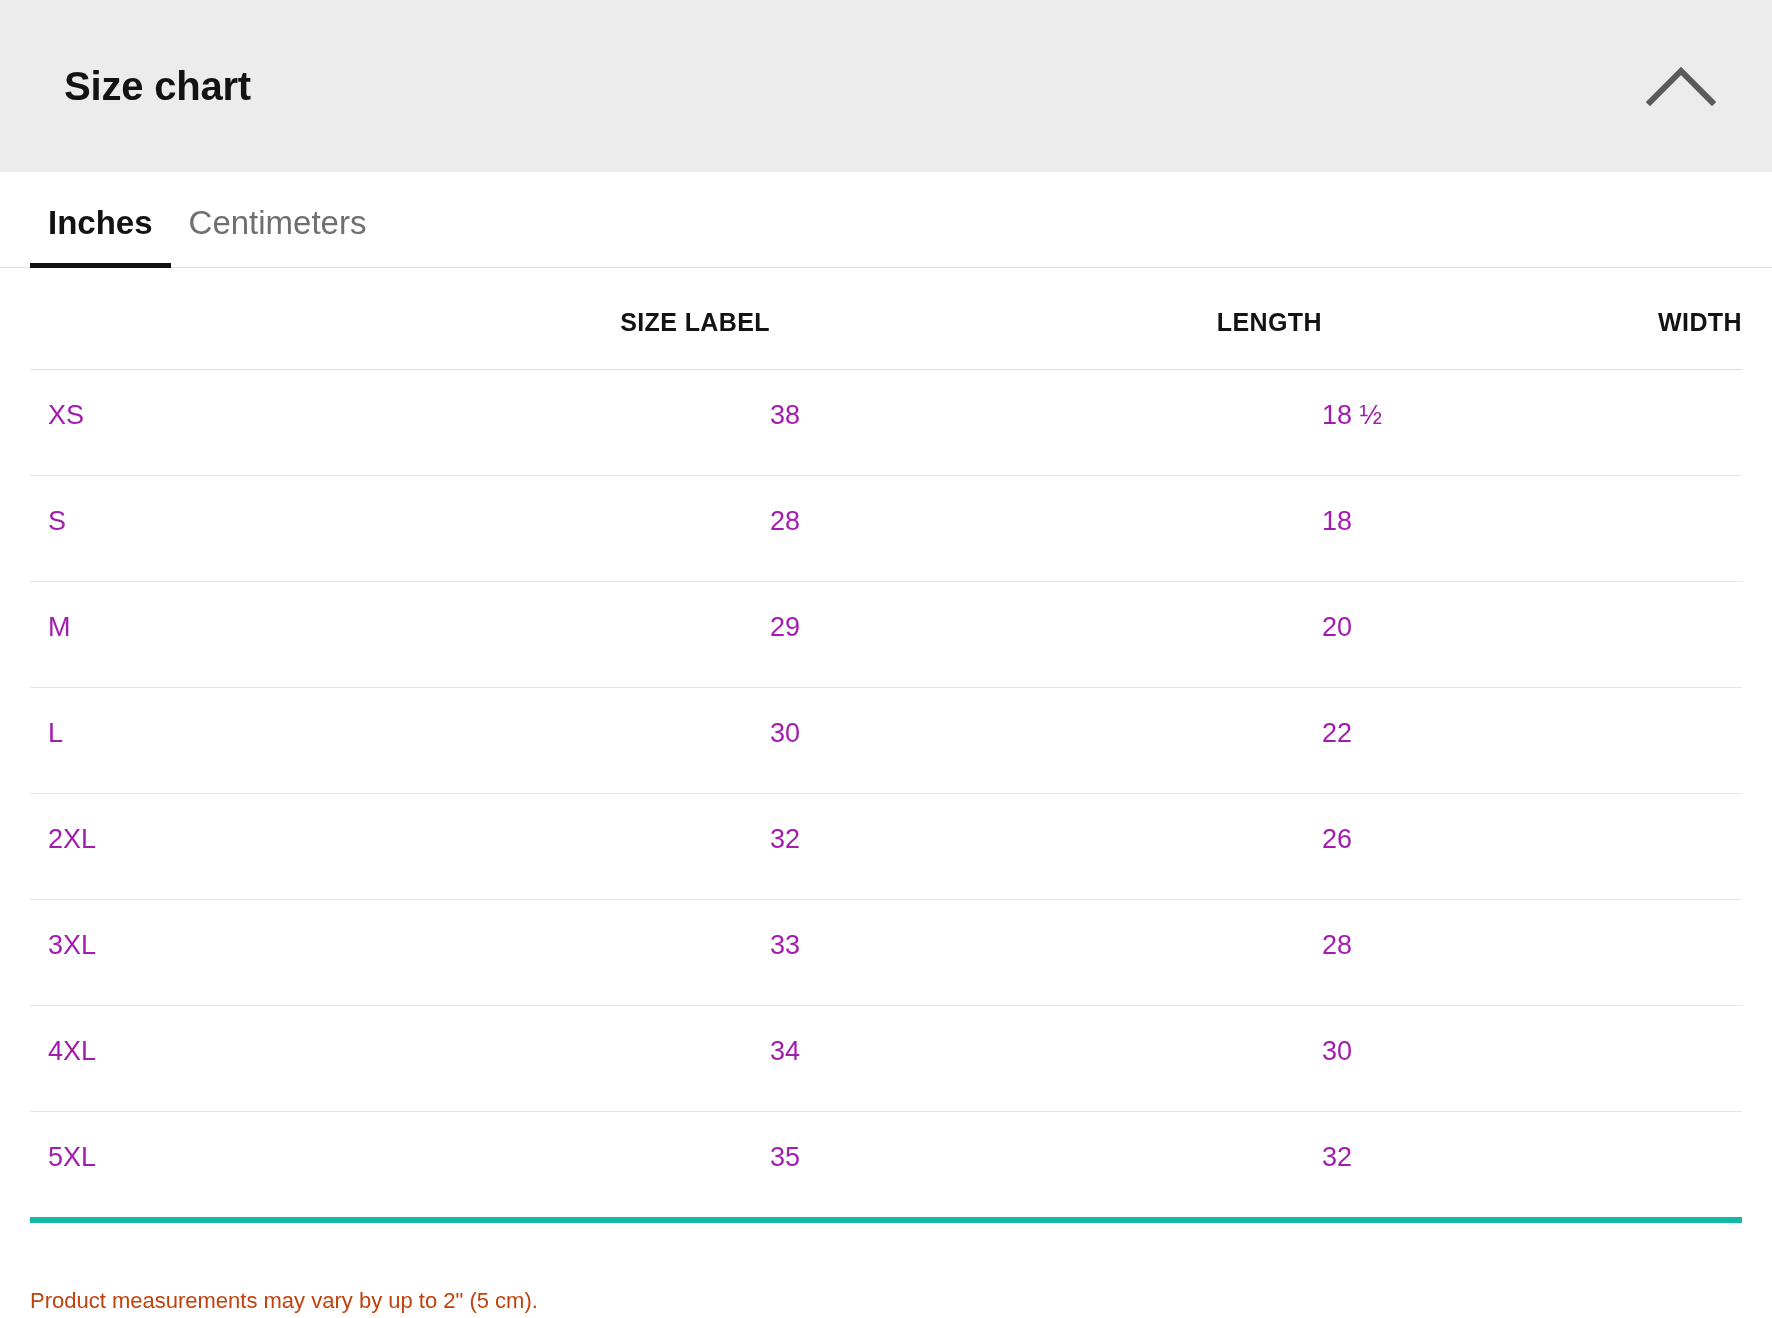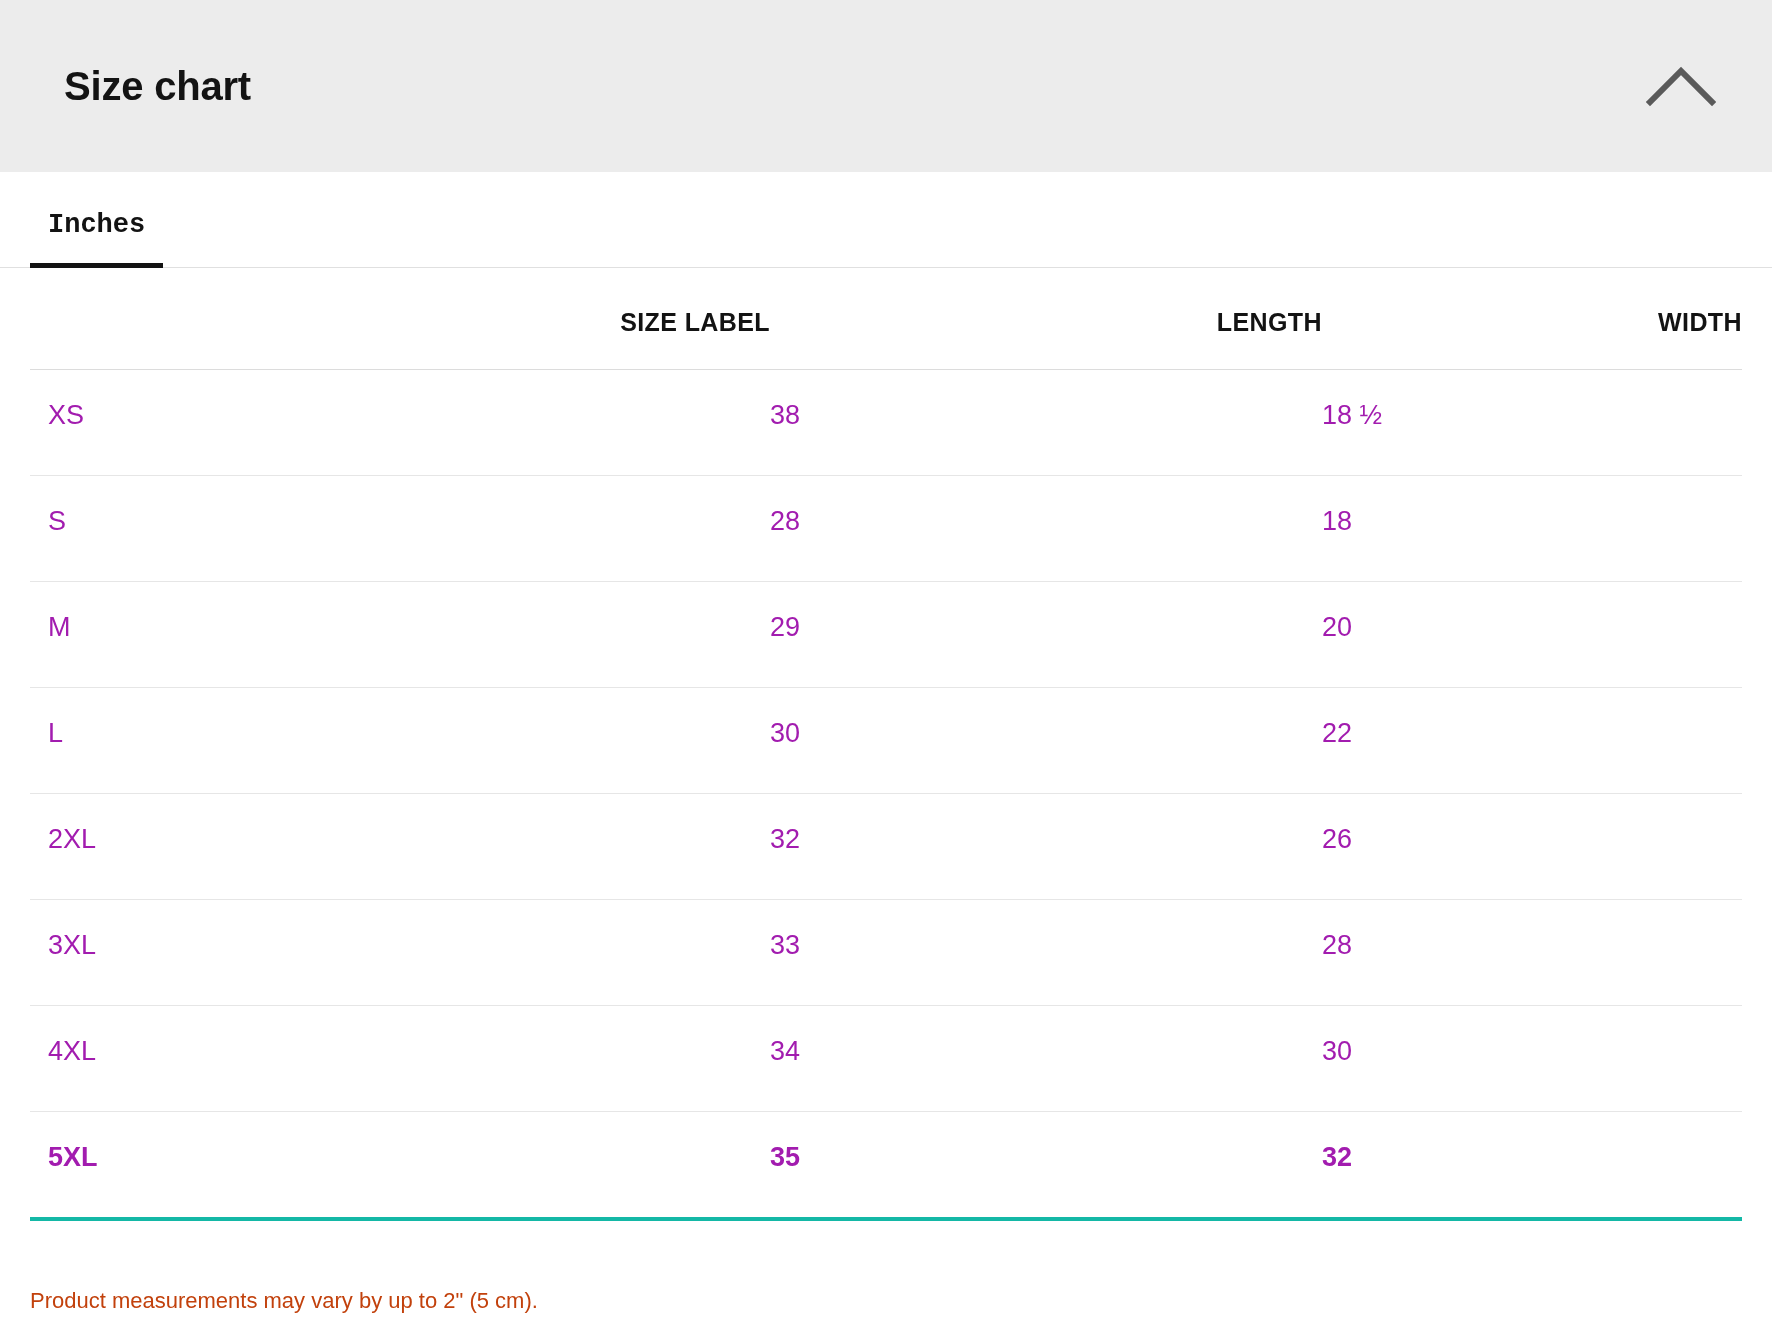--- a/index.html
+++ b/index.html
@@ -63,29 +63,29 @@
     align-items: flex-end;
     padding: 0 30px;
     box-sizing: border-box;
     height: 96px;
     border-bottom: 1px solid #e0e0e0;
     margin: 0 0 0 0;
     background: #ffffff;
     flex: 0 0 auto;
   }
   .tab {
-    font-size: 27px;
+    font-size: 33px;
     line-height: 1;
     padding: 0 18px 28px 18px;
     color: #6f6f6f;
     cursor: pointer;
     position: relative;
     background: transparent;
     border: none;
-    font-family: Liberation Mono, monospace;
+    font-family: Liberation Sans, sans-serif;
     text-align: center;
   }
   .tab.active {
     color: #131313;
     font-weight: bold;
   }
   .tab.active::after {
     content: "";
     position: absolute;
     left: 0;
@@ -115,22 +115,21 @@
     padding: 40px 0 32px 0;
     border-bottom: 1px solid #dcdcdc;
   }
   table.size-table td {
     font-size: 27px;
     color: #a21caf;
     padding: 30px 0 44px 0;
     border-bottom: 1px solid #e6e6e6;
   }
   table.size-table tr:last-child td {
-    border-bottom: 4px solid #14b8a6;
-    font-weight: bold;
+    border-bottom: 6px solid #14b8a6;
   }
   .col-label { width: 722px; padding-left: 18px !important; }
   .col-length { width: 552px; }
   .col-width { width: auto; }
   th.col-label { padding-left: 18px !important; }
 
   .footnote {
     font-size: 22px;
     color: #c2410c;
     padding: 32px 30px 4px 30px;
@@ -149,20 +148,21 @@
       <span>
         <svg width="70" height="44" viewBox="0 0 70 44" aria-hidden="true">
           <path d="M4 38 L35 7 L66 38" fill="none" stroke="#5a5a5a" stroke-width="6" stroke-linecap="square" stroke-linejoin="miter"></path>
         </svg>
       </span>
     </button>
   </div>
 
   <div class="tabs">
     <button class="tab active">Inches</button>
+    <button class="tab">Centimeters</button>
   </div>
 
   <div class="table-wrap">
     <table class="size-table">
       <thead>
         <tr>
           <th class="col-label">SIZE LABEL</th>
           <th class="col-length">LENGTH</th>
           <th class="col-width">WIDTH</th>
         </tr>

